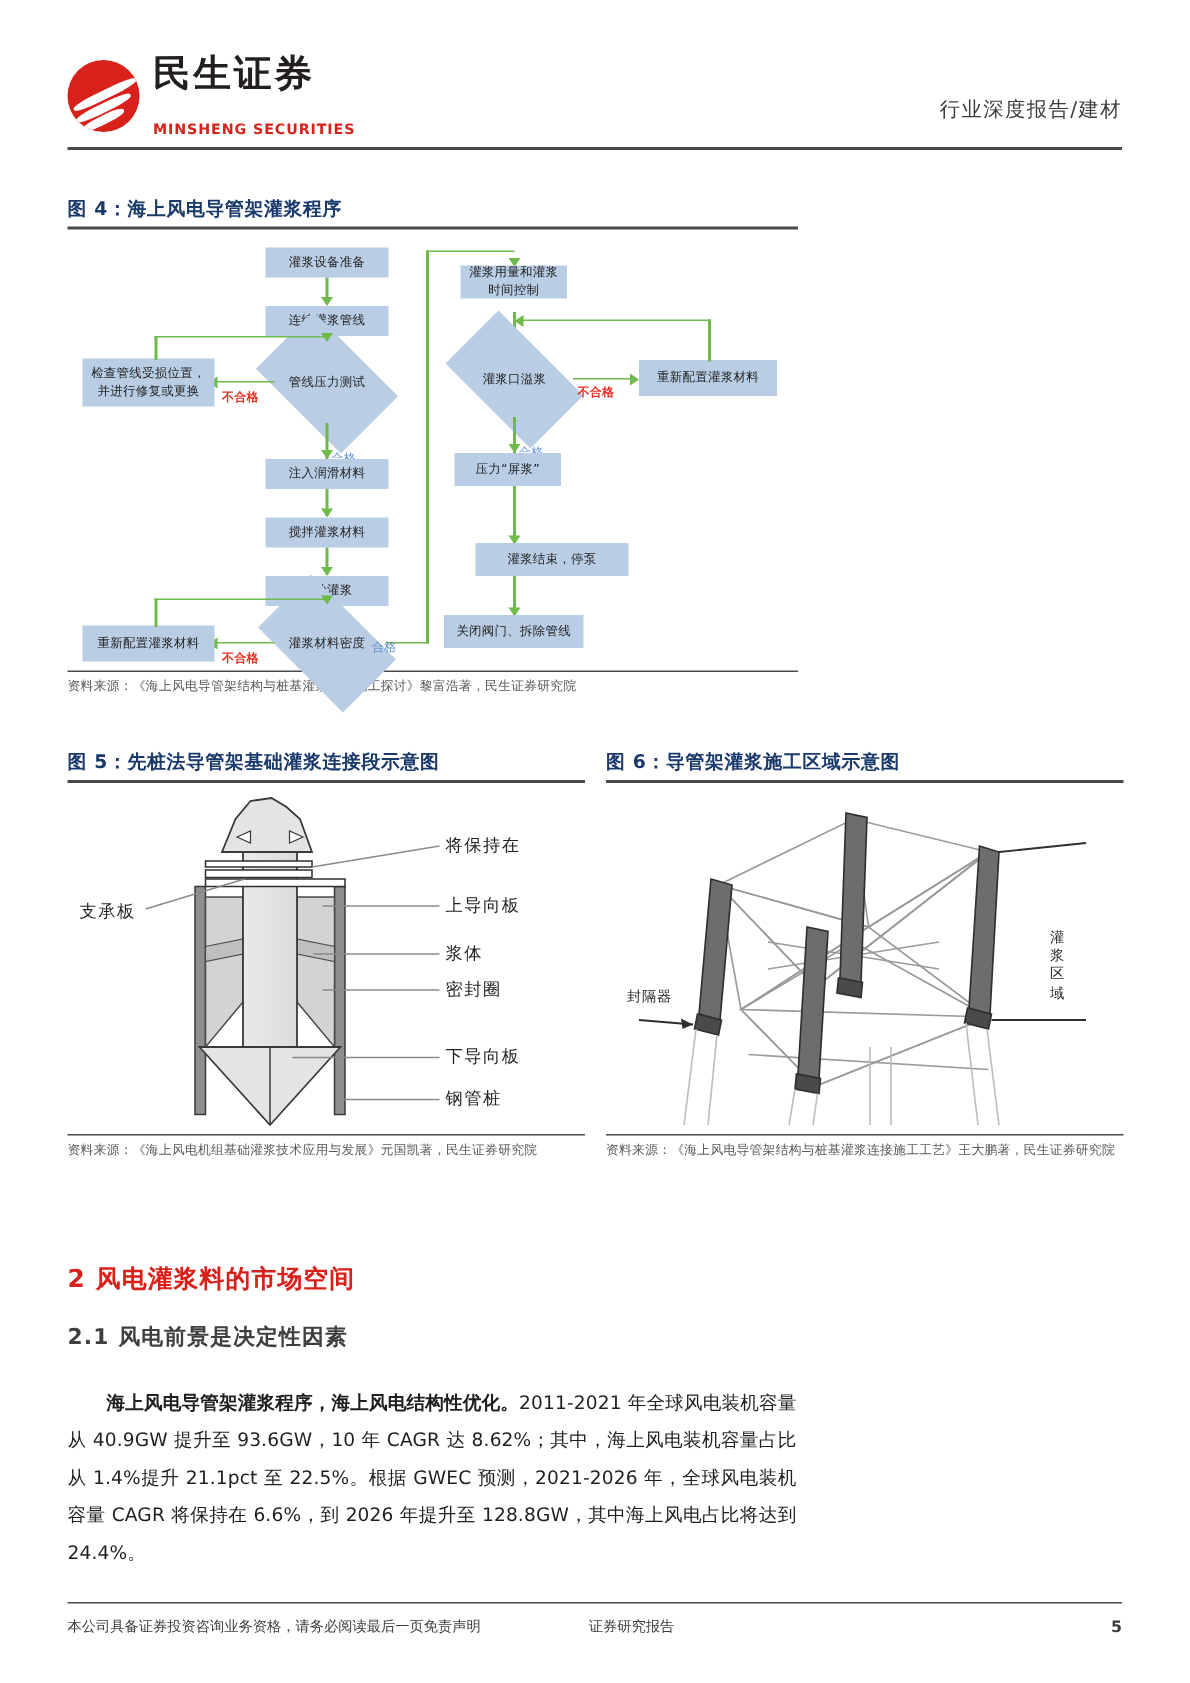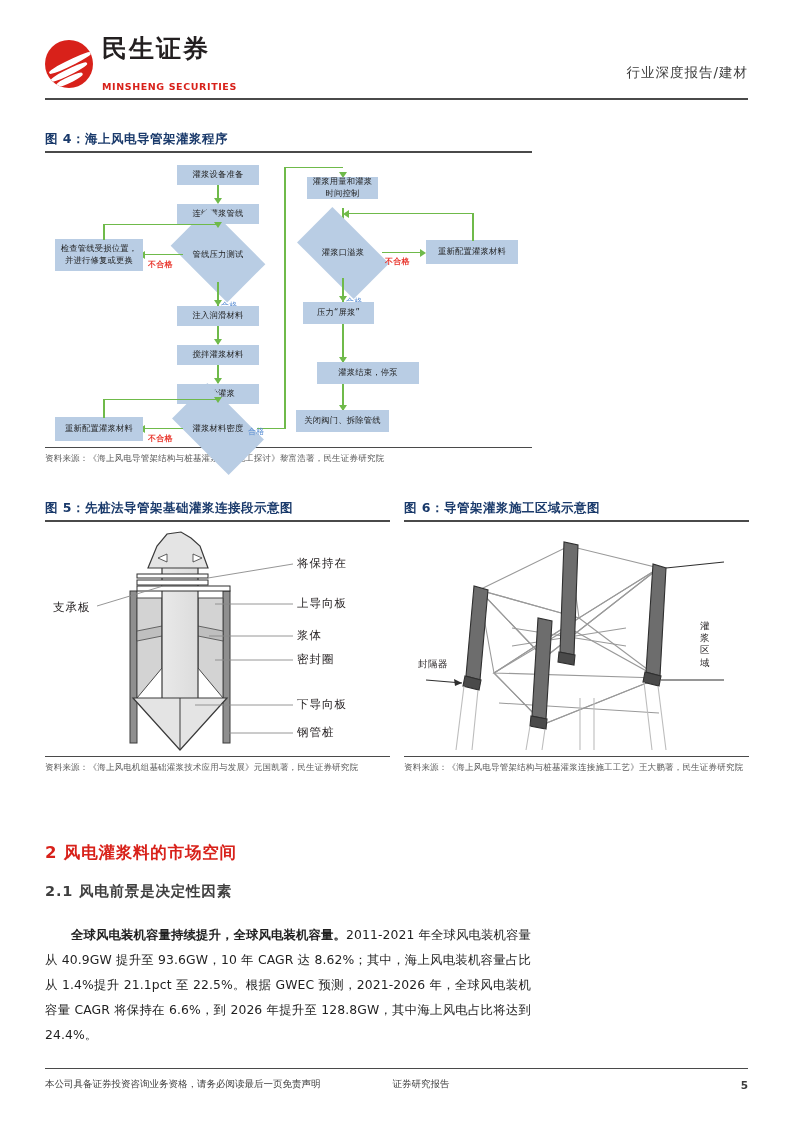--- a/index.html
+++ b/index.html
@@ -305,21 +305,21 @@
       <div style="position:absolute;left:296px;top:92px;width:18px;font-size:9.5px;line-height:1.3;letter-spacing:0.5px;">灌浆区域</div>
     </div>
 
     <div class="fig-src-rule"></div>
     <div class="fig-src" style="padding-top:4px;">资料来源：《海上风电导管架结构与桩基灌浆连接施工工艺》王大鹏著，民生证券研究院</div>
   </div>
 
   <div class="h1">2 风电灌浆料的市场空间</div>
   <div class="h2">2.1 风电前景是决定性因素</div>
   <div class="para">
-    <b>全球风电装机容量持续提升，全球风电装机容量。</b><span>2011-2021 年全球风电装机容量从 40.9GW 提升至 93.6GW，10 年 CAGR 达 8.62%；其中，海上风电装机容量占比从 1.4%提升 21.1pct 至 22.5%。根据 GWEC 预测，2021-2026 年，全球风电装机容量 CAGR 将保持在 6.6%，到 2026 年提升至 128.8GW，其中海上风电占比将达到 24.4%。</span>
+    <b>海上风电导管架灌浆程序，海上风电结构性优化。</b><span>2011-2021 年全球风电装机容量从 40.9GW 提升至 93.6GW，10 年 CAGR 达 8.62%；其中，海上风电装机容量占比从 1.4%提升 21.1pct 至 22.5%。根据 GWEC 预测，2021-2026 年，全球风电装机容量 CAGR 将保持在 6.6%，到 2026 年提升至 128.8GW，其中海上风电占比将达到 24.4%。</span>
   </div>
 
   <div class="footer-rule"></div>
   <div class="footer">
     <div class="fl">本公司具备证券投资咨询业务资格，请务必阅读最后一页免责声明</div>
     <div class="fc">证券研究报告</div>
     <div class="fr">5</div>
   </div>
 
 </div>

